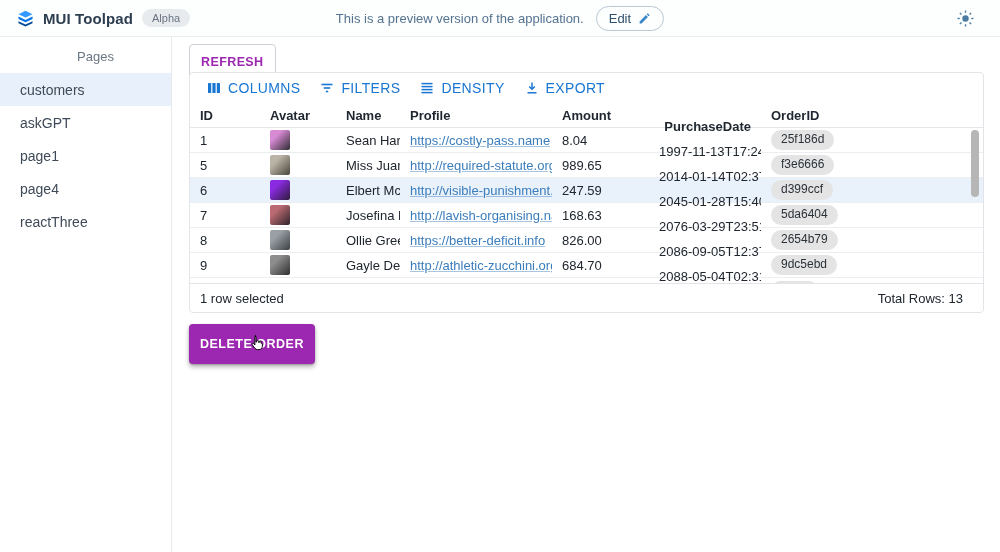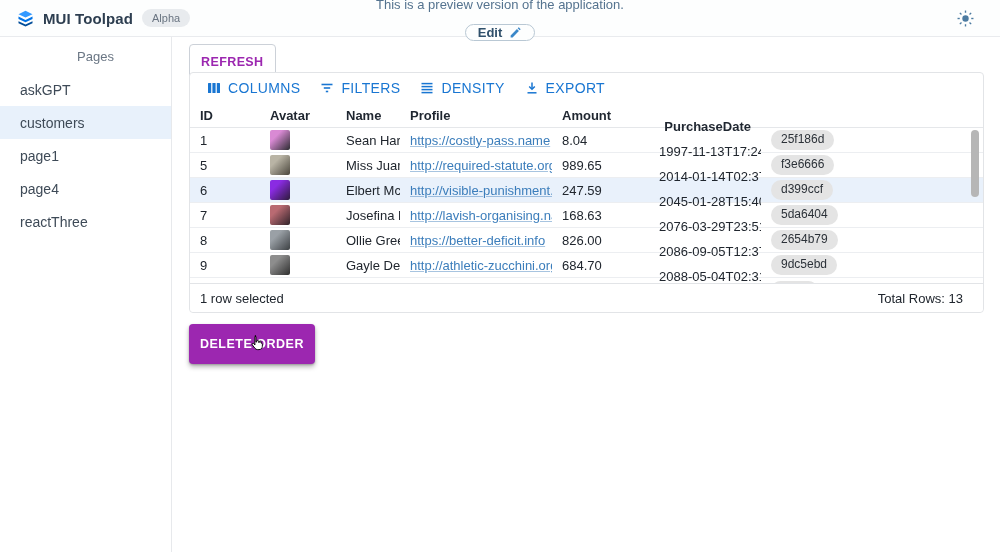--- a/index.html
+++ b/index.html
@@ -12,25 +12,25 @@
 
   
   .topbar { position:absolute; top:0; left:0; right:0; height:37px;
     background:#fdfefe; border-bottom:1px solid #e9ebee;
     display:flex; align-items:center; z-index:5; }
   .topbar-left { display:flex; align-items:center; gap:9px; padding-left:17px; z-index:2; }
   .app-title { font-size:15px; font-weight:bold; color:#2d3e50; letter-spacing:.1px; }
   .alpha-badge { background:#e8ebee; color:#697481; font-size:11px;
     padding:3px 10px; border-radius:11px; }
   .topbar-center { position:absolute; left:0; right:0; top:0; height:37px;
-    display:flex; justify-content:center; align-items:center; gap:12px;flex-direction:column; }
+    display:flex; justify-content:center; align-items:center; gap:12px; }
   .banner-text { font-size:13px; color:#54738f; }
   .edit-btn { display:flex; align-items:center; gap:7px; height:25px;
     padding:0 12px; background:#fdfefe; border:1px solid #b9c8d4;
-    border-radius:13px; color:#30506b; font-size:13px; font-weight:bold;
+    border-radius:13px; color:#30506b; font-size:13px; font-weight:normal;
     font-family:inherit; cursor:pointer; }
   .topbar-right { margin-left:auto; padding-right:26px; z-index:2;
     display:flex; align-items:center; }
   .icon-btn { background:none; border:none; cursor:pointer; display:flex; align-items:center; }
 
   
   .sidebar { position:absolute; top:37px; left:0; width:172px; bottom:0;
     background:#ffffff; border-right:1px solid #e7e9ec; }
   .sidebar-label { margin:12px 0 9px 20px; font-size:13px; color:#6a7684;text-align:center; }
   .sidebar-item { height:33px; display:flex; align-items:center;
@@ -133,25 +133,25 @@
             <line x1="11.8" y1="4.2" x2="13.3" y2="2.7"></line>
         </svg>
       </span>
     </button>
   </div>
 </header>
 
 <nav class="sidebar">
   <div class="sidebar-label">Pages</div>
   <div id="sidebar-items">
+      <div class="sidebar-item selected">
+    <span>customers</span>
+  </div>
       <div class="sidebar-item">
     <span>askGPT</span>
-  </div>
-      <div class="sidebar-item selected">
-    <span>customers</span>
   </div>
       <div class="sidebar-item">
     <span>page1</span>
   </div>
       <div class="sidebar-item">
     <span>page4</span>
   </div>
       <div class="sidebar-item">
     <span>reactThree</span>
   </div>
@@ -208,20 +208,21 @@
       </button>
     </div>
 
     <div class="grid-header">
       <div class="cell c-id">ID</div>
       <div class="cell c-avatar">Avatar</div>
       <div class="cell c-name">Name</div>
       <div class="cell c-profile">Profile</div>
       <div class="cell c-amount">Amount</div>
       <div class="cell c-date">PurchaseDate</div>
+      <div class="cell c-order">OrderID</div>
     </div>
 
     <div id="grid-rows">
         <div class="grid-row">
     <div class="cell c-id">1</div>
     <div class="cell c-avatar">
             <span class="avatar" style="background: linear-gradient(135deg, rgb(217, 138, 212) 30%, rgb(43, 43, 48));"></span>
           </div>
     <div class="cell c-name">Sean Harris</div>
     <div class="cell c-profile"><span class="link">https://costly-pass.name</span></div>

